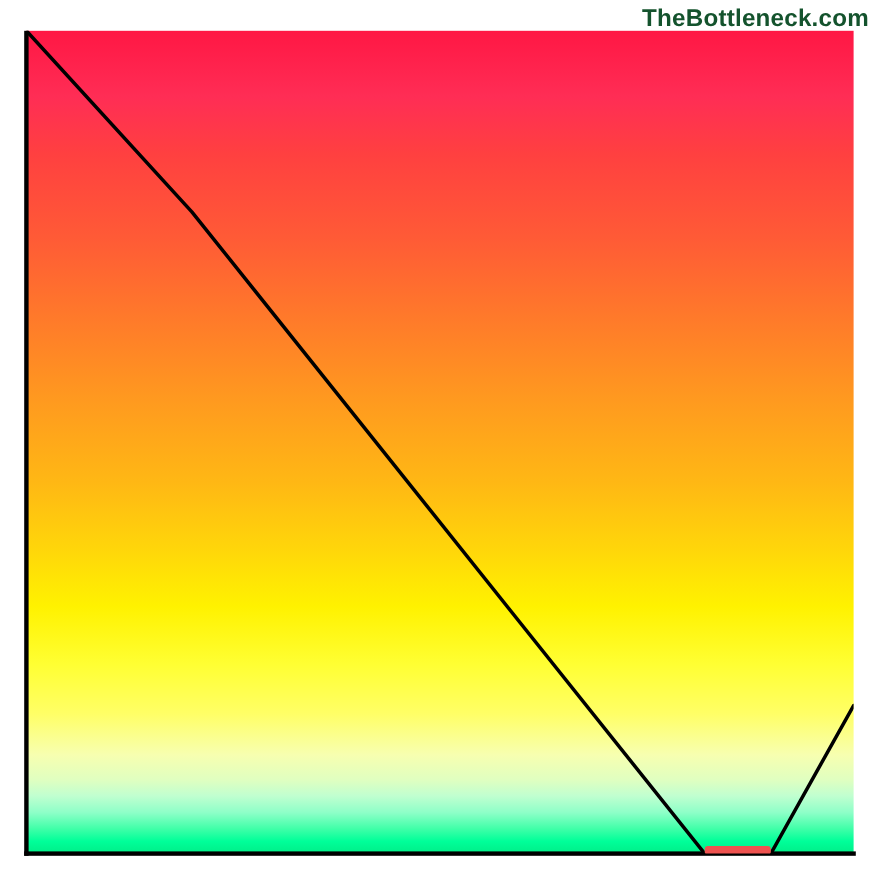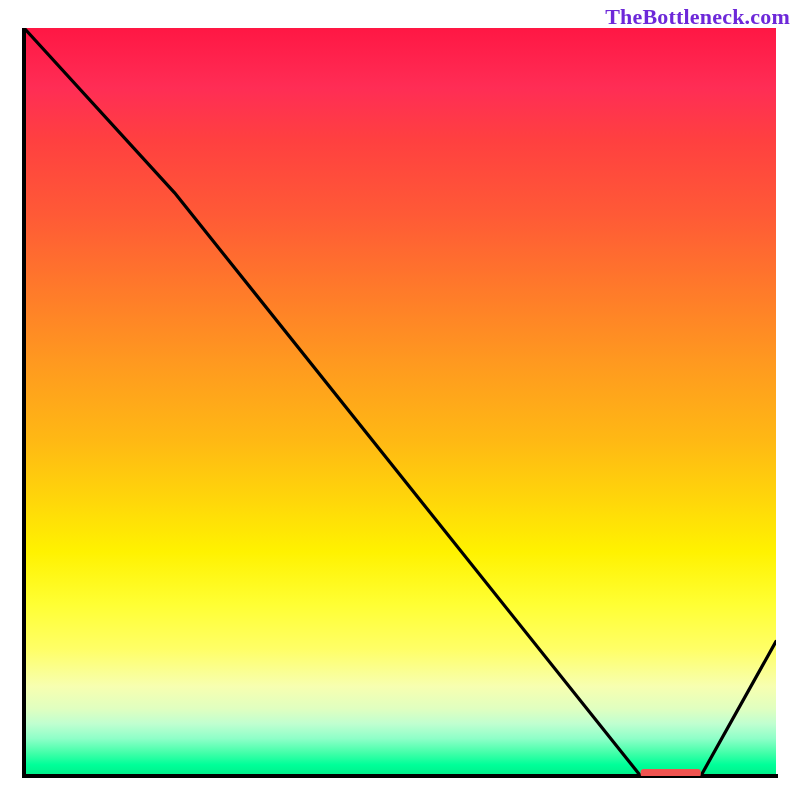--- a/index.html
+++ b/index.html
@@ -6,24 +6,24 @@
   html, body { width: 800px; height: 800px; overflow: hidden; background: #fff; }
   .chart-container {
     position: relative;
     width: 800px;
     height: 800px;
   }
   .watermark {
     position: absolute;
     top: 4px;
     right: 10px;
-    font-family: Liberation Serif, serif;
+    font-family: Liberation Sans, sans-serif;
     font-size: 22px;
     font-weight: 600;
-    color: #6d28d9;
+    color: #14532d;
     letter-spacing: 0.2px;
   }
   .plot-area {
     position: absolute;
     left: 24px;
     top: 28px;
     width: 752px;
     height: 748px;
     
     background: linear-gradient(

